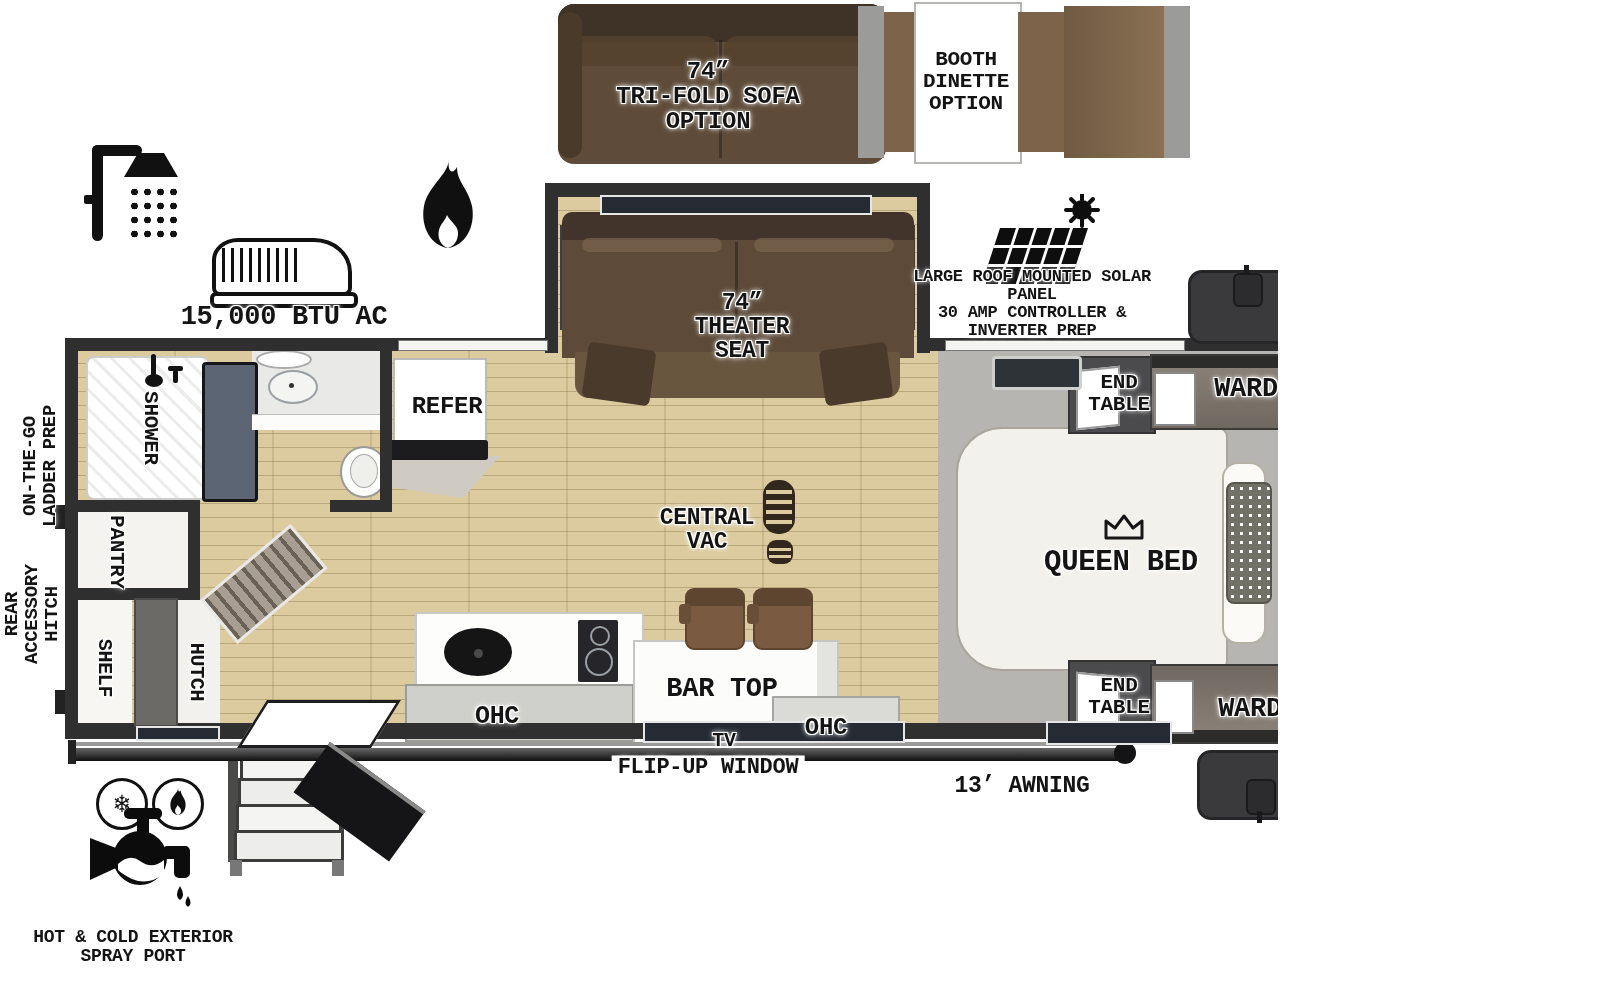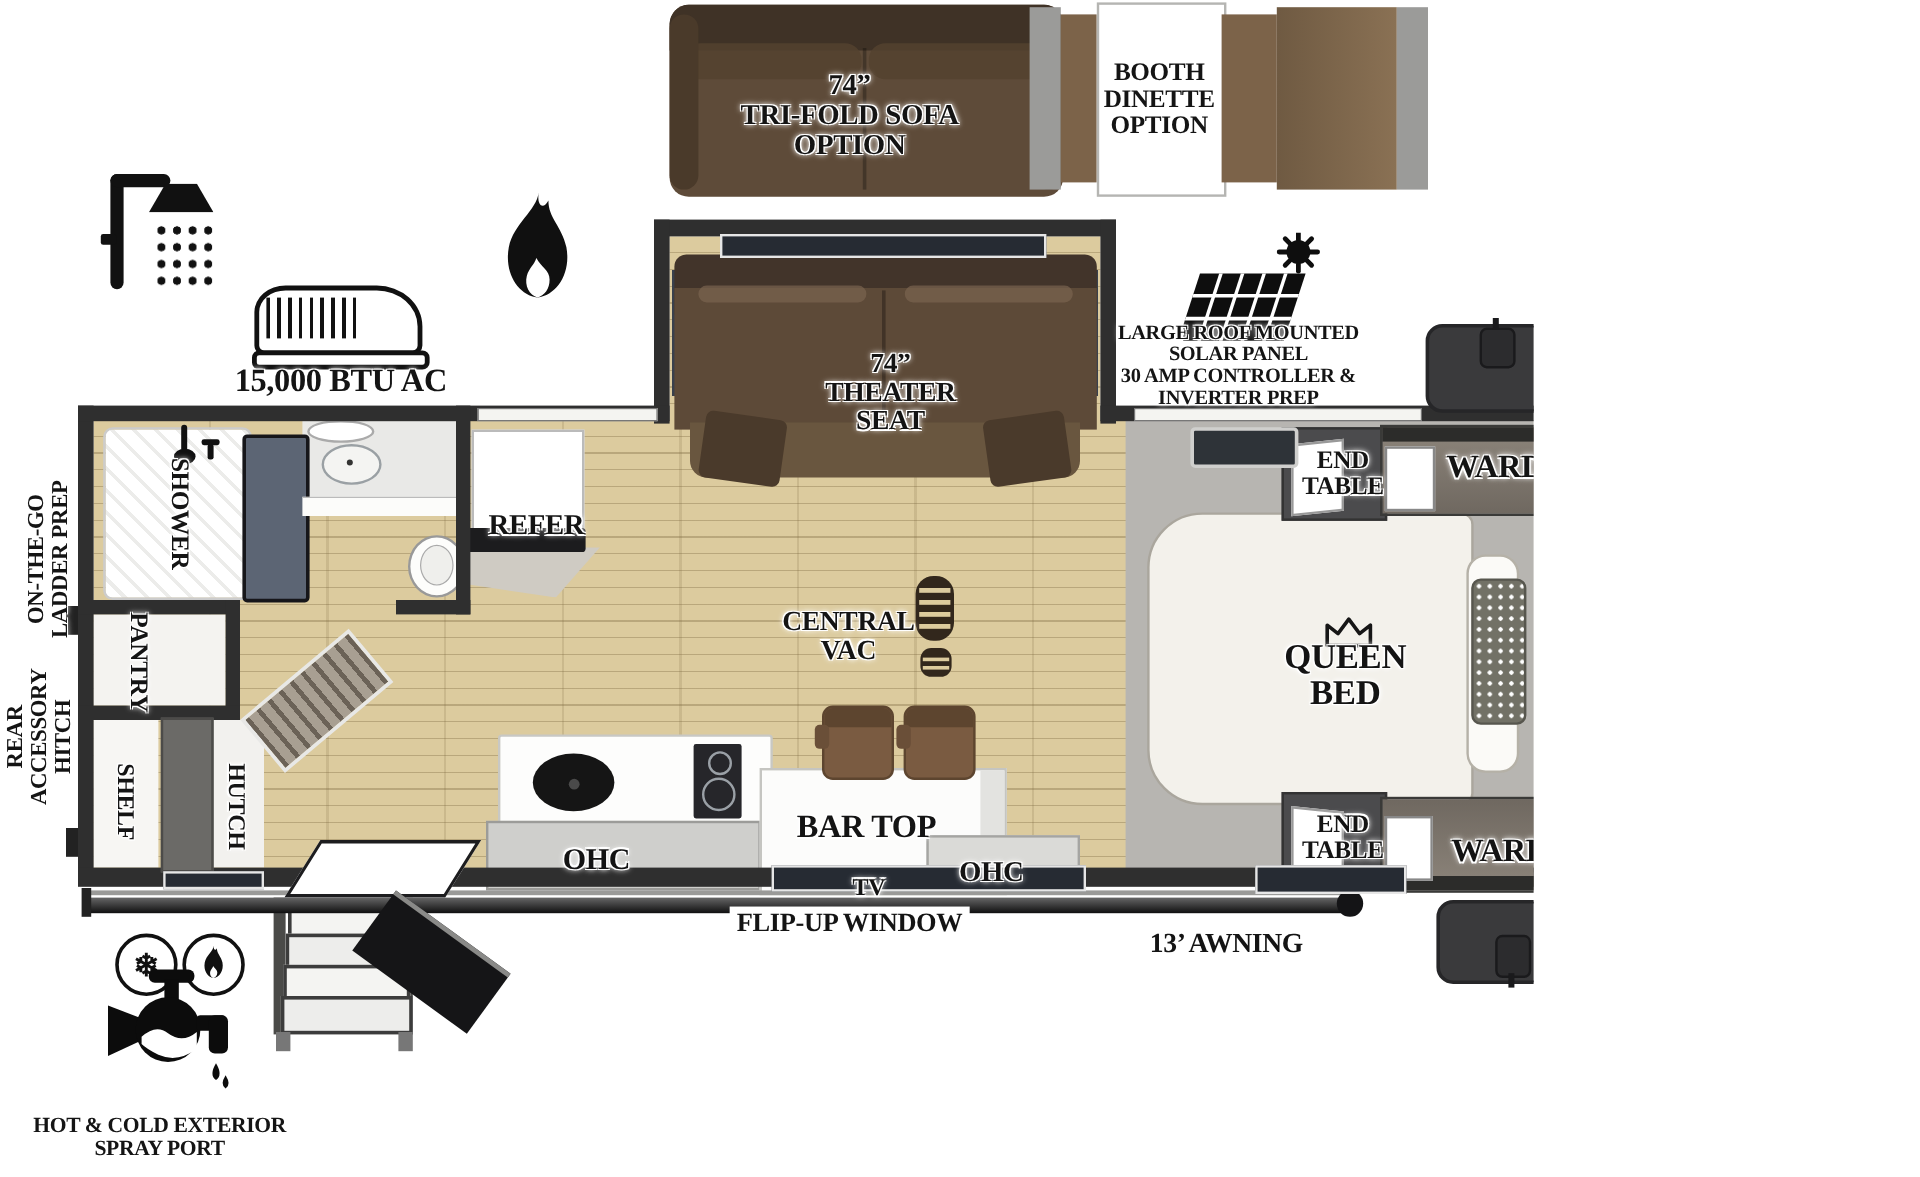--- a/index.html
+++ b/index.html
@@ -1,17 +1,17 @@
 <!DOCTYPE html>
 <html style="--wall: #2f2f2f; --wood: #dccb9e; --carpet: #b7b5b1; --sofa-brown: #5e4b39; --sofa-dark: #42342a; --bench-brown: #7c6349; --slate: #5c6574; --accent-orange: #f59b2e; --badge-dark: #3e3d3f;"><head>
 <meta charset="utf-8">
 <style>
   html,body{margin:0;padding:0;background:#fff;}
   #stage{position:relative;width:1278px;height:981px;background:#fff;overflow:hidden;
-         font-family:Liberation Serif, serif;}
+         font-family:Liberation Mono, monospace;}
   .abs{position:absolute;}
   .lbl{position:absolute;font-weight:bold;color:#141414;text-align:center;line-height:1.05;
        white-space:pre-line;letter-spacing:-0.3px;z-index:30;
        transform:translate(-50%,-50%);
        text-shadow:-1px -1px 0 #fff,1px -1px 0 #fff,-1px 1px 0 #fff,1px 1px 0 #fff,0 0 4px #fff,0 0 6px #fff;}
   .rcw{transform:translate(-50%,-50%) rotate(90deg);}
   .rccw{transform:translate(-50%,-50%) rotate(-90deg);}
   .boxed{background:#fff;padding:1px 6px;}
   .wall{position:absolute;background:var(--wall,#2f2f2f);z-index:5;}
   .floor-wood{position:absolute;z-index:1;background:
@@ -173,21 +173,21 @@
   <div class="lbl rcw" style="left:104px;top:668px;font-size:20px;">SHELF</div>
   <div class="cab" style="left:134px;top:598px;width:40px;height:125px;background:#6b6a67;border:2px solid #4c4b49;"></div>
   <div class="abs" style="left:176px;top:600px;width:44px;height:123px;background:#f2f1ee;z-index:2;"></div>
   <div class="lbl rcw" style="left:196px;top:672px;font-size:20px;">HUTCH</div>
 
   <div class="abs" style="left:205px;top:555px;width:112px;height:52px;transform:rotate(-40deg);background:repeating-linear-gradient(90deg,#6b6257 0 4px,#a89f92 4px 12px);border:3px solid #e8e8e6;z-index:3;"></div>
 
   <div class="abs" style="left:385px;top:456px;width:115px;height:42px;background:#cfcbc3;clip-path:polygon(0 0,100% 0,68% 100%,0 72%);z-index:2;"></div>
   <div class="abs" style="left:393px;top:358px;width:90px;height:84px;background:#fff;border:2px solid #bbb;z-index:3;"></div>
   <div class="abs" style="left:388px;top:440px;width:100px;height:20px;background:#1c1c1e;border-radius:3px;z-index:3;"></div>
-  <div class="lbl" style="left:447px;top:407px;font-size:24px;margin-top:32px;">REFER</div>
+  <div class="lbl" style="left:447px;top:407px;font-size:24px;">REFER</div>
 
   <div class="abs" style="left:757px;top:478px;width:44px;height:88px;z-index:6;">
     <svg viewBox="0 0 44 88" width="44" height="88">
       <rect x="6" y="2" width="32" height="54" rx="15" fill="#32271c"></rect>
       <rect x="9" y="12" width="26" height="4" fill="#dccb9e"></rect>
         <rect x="9" y="22" width="26" height="4" fill="#dccb9e"></rect>
       <rect x="9" y="32" width="26" height="4" fill="#dccb9e"></rect>
         <rect x="9" y="42" width="26" height="4" fill="#dccb9e"></rect>
       <rect x="10" y="62" width="26" height="24" rx="9" fill="#32271c"></rect>
       <rect x="12" y="70" width="22" height="3" fill="#dccb9e"></rect>

